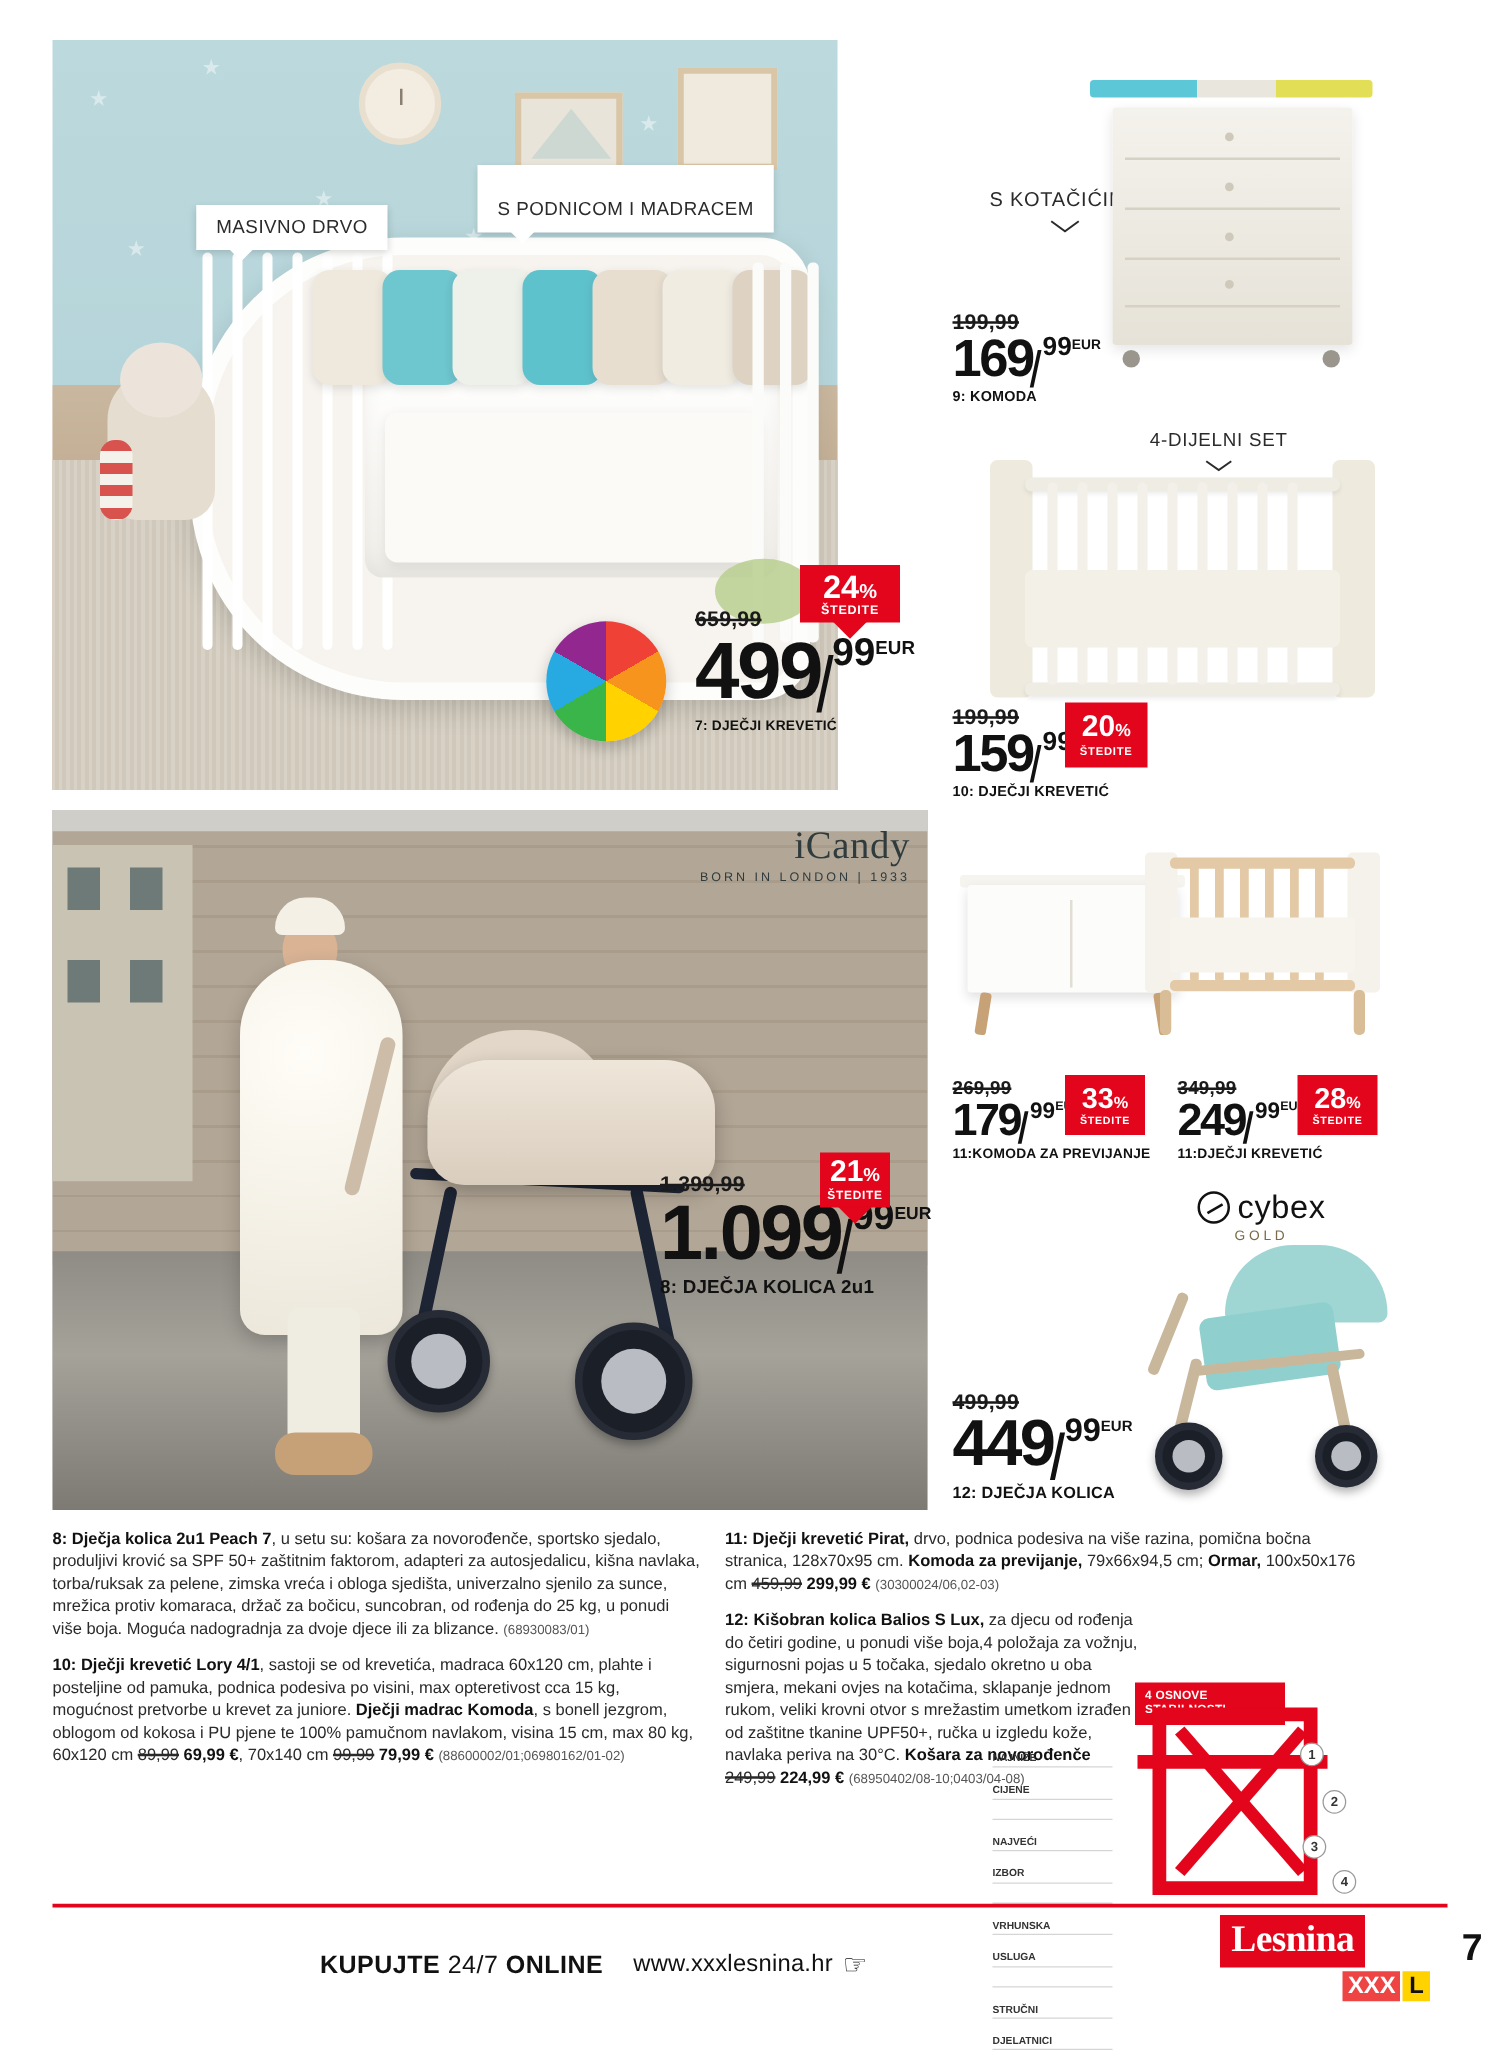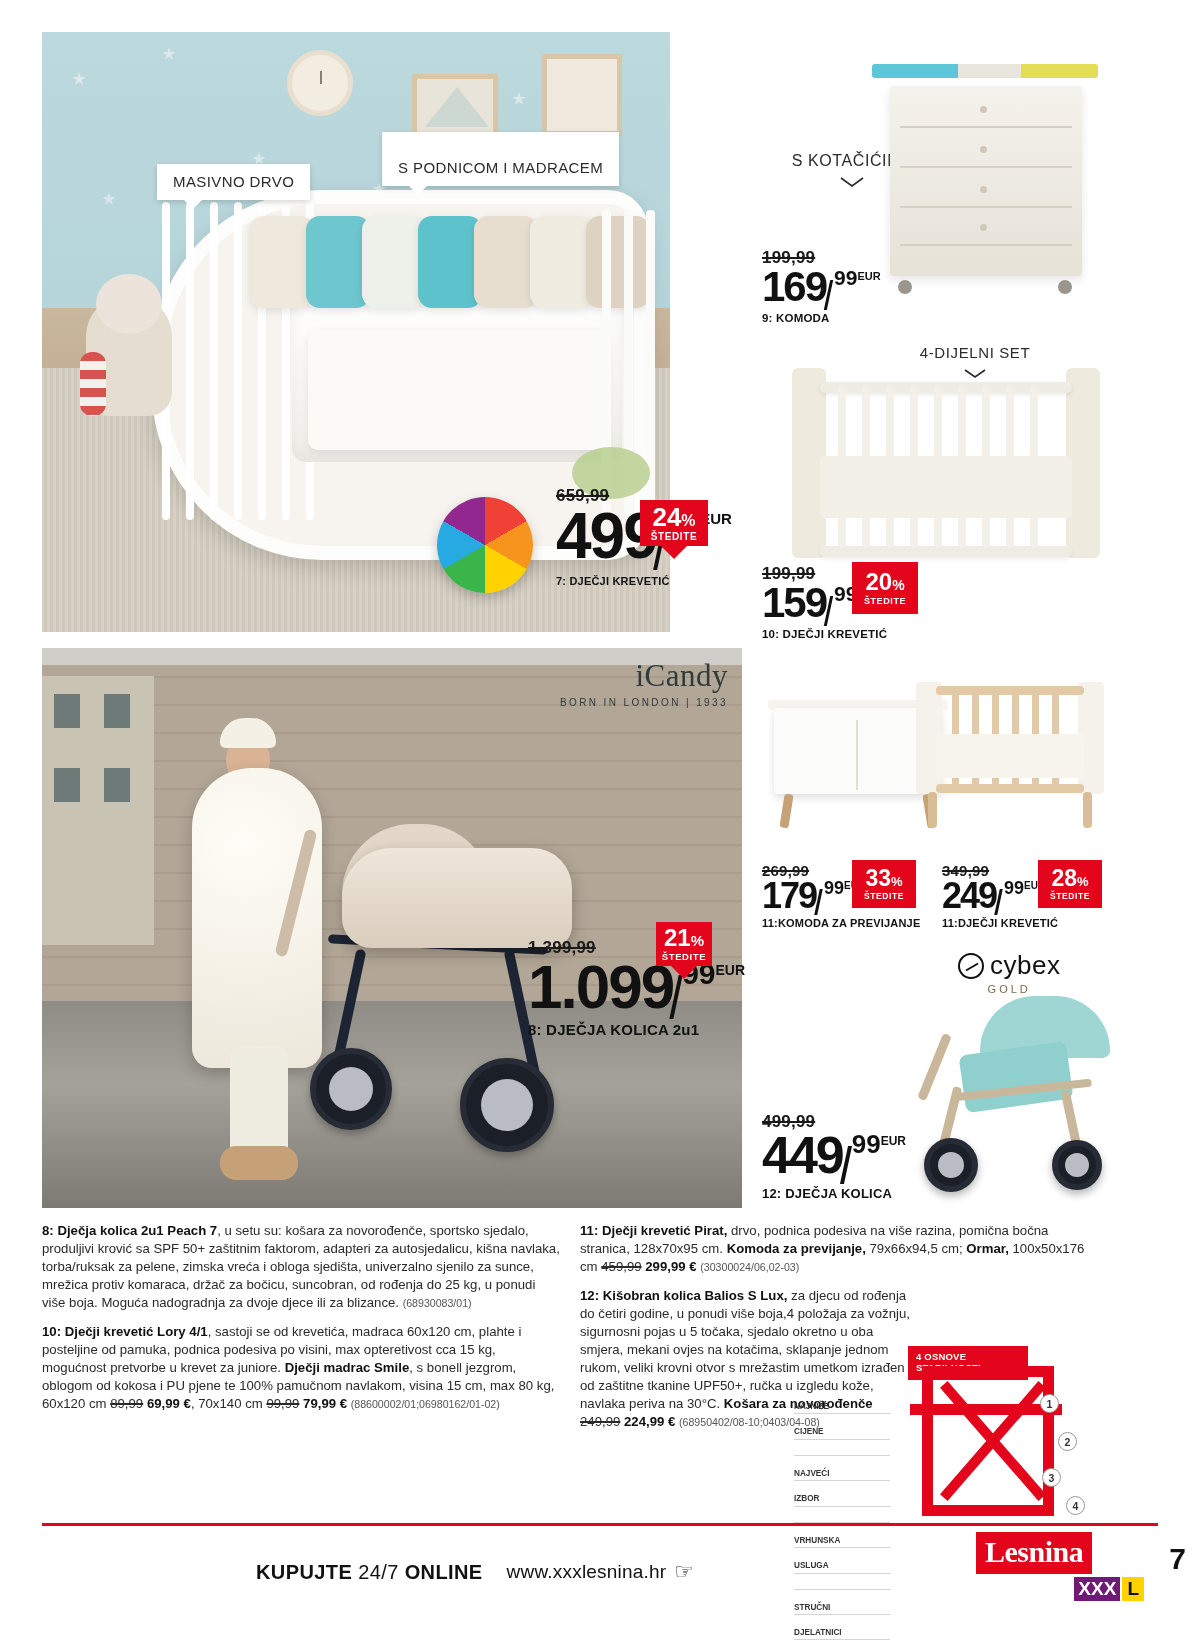--- a/index.html
+++ b/index.html
@@ -266,21 +266,21 @@
   .lesnina{
     position:absolute;right:56px;top:1532px;width:168px;
   }
   .les-name{
     background:#e3051b;color:#fff;font-size:30px;font-weight:700;letter-spacing:-.5px;
     padding:3px 9px 5px; display:inline-block; font-family:"Liberation Serif",serif;
   }
   .les-xxx{
     display:flex;align-items:center;justify-content:flex-end;margin-top:3px;gap:2px;
   }
-  .les-xxx .x{background:#701a75;color:#fff;font-weight:800;font-size:19px;padding:1px 4px;}
+  .les-xxx .x{background:#ef4444;color:#fff;font-weight:800;font-size:19px;padding:1px 4px;}
   .les-xxx .l{background:#ffd200;color:#111;font-weight:800;font-size:19px;padding:1px 5px;}
   .pageno{position:absolute;right:14px;top:1542px;font-size:30px;font-weight:700;color:#111;}
 </style>
 </head>
 <body>
 
 <div class="page">
 
   <div class="hero-room">
     <div class="wall-stars">
@@ -349,21 +349,21 @@
     <div class="now-row" style="margin-top:2px;">
       <span class="now-int" style="font-size:64px">499</span>
       <span class="slash" style="height:46px;margin-top:16px;"></span>
       <div class="dec-wrap">
         <span class="now-dec" style="font-size:31px;line-height:.9">99</span>
         <span class="now-cur" style="font-size:15px;margin-top:4px">EUR</span>
       </div>
     </div>
     <div class="prod-label" style="font-size:11px;margin-top:5px">7: DJEČJI KREVETIĆ</div>
   </div>
-  <div class="badge tail" style="left:640px;top:452px;width:68px;height:46px;margin-top:48px;">
+  <div class="badge tail" style="left:640px;top:452px;width:80px;height:46px;">
     <div class="pct" style="font-size:26px;">
       <span>24</span><small style="font-size:16px">%</small>
     </div>
     <div class="save" style="font-size:10px;margin-top:2px">ŠTEDITE</div>
   </div>
 
   <div style="position:absolute;left:742px;top:152px;width:220px;text-align:center;font-size:16px;letter-spacing:.6px;color:#2b2b2b;">
     <span>S KOTAČIĆIMA</span>
     <div style="margin-top:4px;">
       <svg width="26" height="12" viewBox="0 0 26 12">
@@ -591,21 +591,21 @@
     <div class="prod-label" style="font-size:13px;margin-top:2px">12: DJEČJA KOLICA</div>
   </div>
 
   <div class="txt-col" style="left:42px;top:1222px;width:520px;">
     <p>
       <b>8: Dječja kolica 2u1 Peach 7</b><span>, u setu su: košara za novorođenče, sportsko sjedalo, produljivi krović sa SPF 50+ zaštitnim faktorom, adapteri za autosjedalicu, kišna navlaka, torba/ruksak za pelene, zimska vreća i obloga sjedišta, univerzalno sjenilo za sunce, mrežica protiv komaraca, držač za bočicu, suncobran, od rođenja do 25 kg, u ponudi više boja. Moguća nadogradnja za dvoje djece ili za blizance.</span>
       <span class="code">(68930083/01)</span>
     </p>
     <p>
       <b>10: Dječji krevetić Lory 4/1</b><span>, sastoji se od krevetića, madraca 60x120 cm, plahte i posteljine od pamuka, podnica podesiva po visini, max opteretivost cca 15 kg, mogućnost pretvorbe u krevet za juniore.</span>
-      <b>Dječji madrac Smile</b><span>, s bonell jezgrom, oblogom od kokosa i PU pjene te 100% pamučnom navlakom, visina 15 cm, max 80 kg, 60x120 cm</span>
+      <b>Dječji madrac Komoda</b><span>, s bonell jezgrom, oblogom od kokosa i PU pjene te 100% pamučnom navlakom, visina 15 cm, max 80 kg, 60x120 cm</span>
       <span class="strike">89,99</span>
       <b>69,99 €</b><span>, 70x140 cm</span>
       <span class="strike">99,99</span>
       <b>79,99 €</b>
       <span class="code">(88600002/01;06980162/01-02)</span>
     </p>
   </div>
 
   <div class="txt-col" style="left:580px;top:1222px;width:510px;">
     <p>

